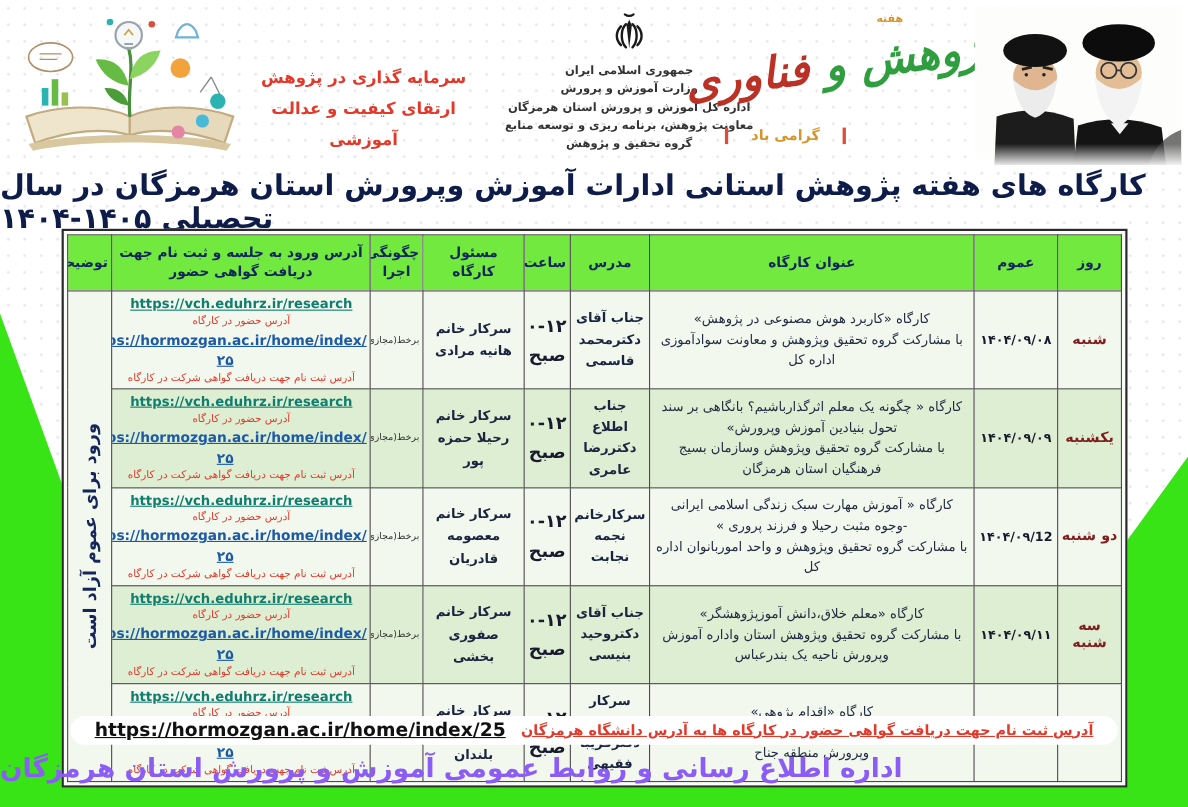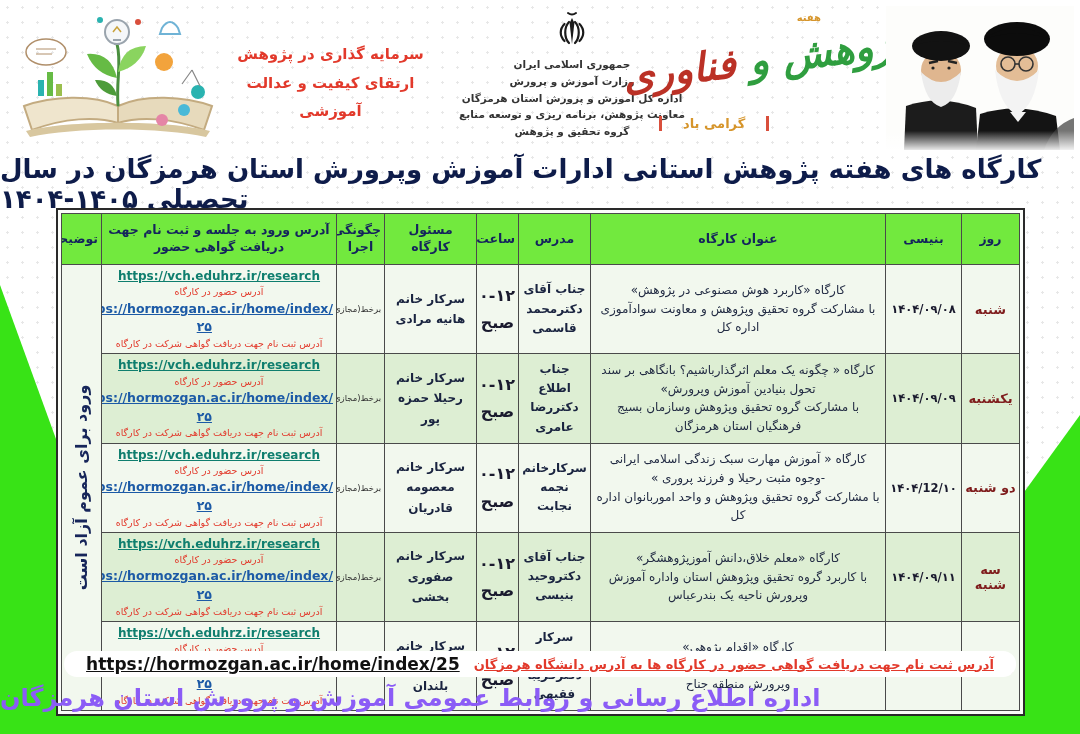--- a/index.html
+++ b/index.html
@@ -14,21 +14,21 @@
     background-size:15px 15px;}
   
   .bg-bottom{position:absolute;left:0;bottom:0;width:100%;height:92px;background:#38e316;}
   .bg-left{position:absolute;left:0;top:285px;width:72px;height:360px;background:#38e316;
     clip-path:polygon(0 0,100% 55%,100% 100%,0 100%);}
   .bg-right{position:absolute;right:0;top:415px;width:100px;height:230px;background:#38e316;
     clip-path:polygon(100% 0,0 60%,0 100%,100% 100%);}
 
   
   .hdr-illustration{position:absolute;left:12px;top:10px;width:212px;height:132px;}
-  .hdr-slogan{position:absolute;left:218px;top:40px;width:225px;text-align:center;
+  .hdr-slogan{position:absolute;left:218px;top:56px;width:225px;text-align:center;
     color:#e2392b;font-weight:bold;font-size:15px;line-height:1.9;direction:rtl;}
   .hdr-org{position:absolute;left:438px;top:10px;width:268px;text-align:center;direction:rtl;}
   .hdr-org .emblem{height:40px;margin-bottom:2px;}
   .hdr-org .org-line{font-size:10.5px;color:#333;font-weight:bold;line-height:1.6;}
   .hdr-banner{position:absolute;left:645px;top:4px;width:262px;height:145px;direction:rtl;}
   .hdr-banner .week{position:absolute;top:8px;right:86px;color:#d6952b;font-weight:bold;font-size:10px;}
   .hdr-banner .cal{position:absolute;top:32px;right:0;width:262px;text-align:center;
     font-size:40px;font-weight:bold;font-style:italic;transform:rotate(-7deg);white-space:nowrap;line-height:1.1;}
   .hdr-banner .cal .w-green{color:#2f9e3f;}
   .hdr-banner .cal .w-red{color:#bb3126;}
@@ -188,21 +188,21 @@
     <col style="width:72px">
         <col style="width:42px">
         <col style="width:92px">
     <col style="width:48px">
         <col style="width:235px">
         <col style="width:40px">
   </colgroup>
   <tbody>
         <tr>
     <th>روز</th>
-    <th>بنیسی</th>
+    <th>عموم</th>
     <th>عنوان کارگاه</th>
     <th>مدرس</th>
     <th>ساعت</th>
     <th>مسئول کارگاه</th>
     <th>چگونگی اجرا</th>
     <th>آدرس ورود به جلسه و ثبت نام جهت دریافت گواهی حضور</th>
     <th>توضیحات</th>
   </tr>
 
   <tr class="row-odd" style="height:70px">
@@ -249,21 +249,21 @@
     <td class="c-links">
       <a class="lnk lnk1">https://vch.eduhrz.ir/research</a>
       <span class="cap">آدرس حضور در کارگاه</span>
       <a class="lnk lnk2">https://hormozgan.ac.ir/home/index/۲۵</a>
       <span class="cap">آدرس ثبت نام جهت دریافت گواهی شرکت در کارگاه</span>
     </td>
   </tr>
 
   <tr class="row-odd" style="height:80px">
     <td class="c-day">دو شنبه</td>
-    <td class="c-date">۱۴۰۴/12/۱۰</td>
+    <td class="c-date">۱۴۰۴/۰۹/12</td>
     <td class="c-title">
       <div class="wtitle">کارگاه « آموزش مهارت سبک زندگی اسلامی ایرانی -وجوه مثبت رحیلا و فرزند پروری »</div>
       <div>با مشارکت گروه تحقیق وپژوهش و واحد اموربانوان اداره کل</div>
     </td>
     <td class="c-instr">سرکارخانم نجمه نجابت</td>
     <td class="c-time">
       <div>۱۰-۱۲</div>
       <div>صبح</div>
     </td>
     <td class="c-mgr">سرکار خانم معصومه قادریان</td>
@@ -274,21 +274,21 @@
       <a class="lnk lnk2">https://hormozgan.ac.ir/home/index/۲۵</a>
       <span class="cap">آدرس ثبت نام جهت دریافت گواهی شرکت در کارگاه</span>
     </td>
   </tr>
 
   <tr class="row-even" style="height:74px">
     <td class="c-day">سه شنبه</td>
     <td class="c-date">۱۴۰۴/۰۹/۱۱</td>
     <td class="c-title">
       <div class="wtitle">کارگاه «معلم خلاق،دانش آموزپژوهشگر»</div>
-      <div>با کاربرد گروه تحقیق وپژوهش استان واداره آموزش وپرورش ناحیه یک بندرعباس</div>
+      <div>با مشارکت گروه تحقیق وپژوهش استان واداره آموزش وپرورش ناحیه یک بندرعباس</div>
     </td>
     <td class="c-instr">جناب آقای دکتروحید بنیسی</td>
     <td class="c-time">
       <div>۱۰-۱۲</div>
       <div>صبح</div>
     </td>
     <td class="c-mgr">سرکار خانم صفوری بخشی</td>
     <td class="c-method">برخط(مجازی)</td>
     <td class="c-links">
       <a class="lnk lnk1">https://vch.eduhrz.ir/research</a>

